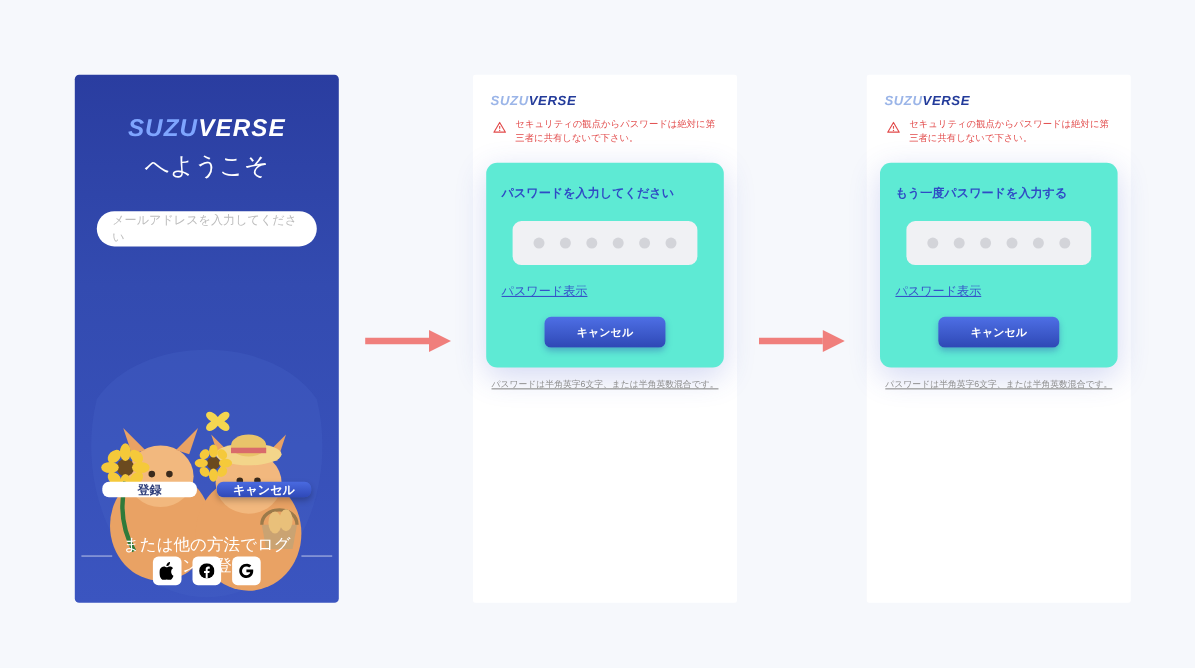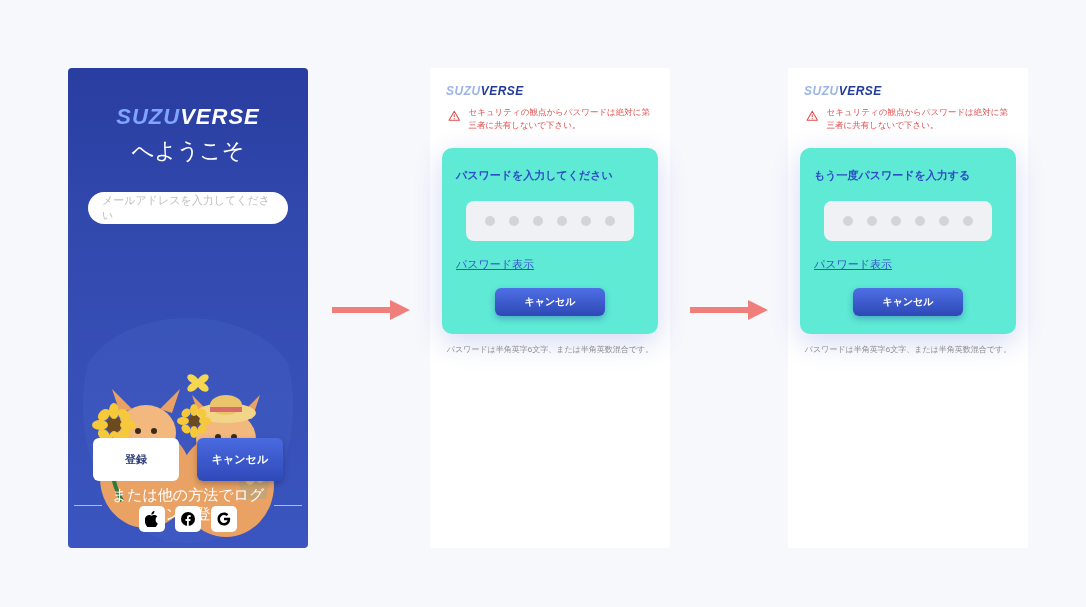--- a/index.html
+++ b/index.html
@@ -68,21 +68,21 @@
     .s1-buttons {
       position: absolute;
       left: 0; right: 0;
       top: 370px;
       display: flex;
       justify-content: center;
       gap: 18px;
     }
     .s1-btn {
       width: 86px;
-      height: 43px;
+      height: 14px;
       border-radius: 6px;
       font-size: 11px;
       font-weight: 700;
       display: flex;
       align-items: center;
       justify-content: center;
       cursor: pointer;
     }
     .s1-btn.register { background: #fff; color: #303f7a; }
     .s1-btn.login { background: linear-gradient(180deg,#4a6ae0,#2f49b8); color: #fff; box-shadow: 0 3px 6px rgba(0,0,0,0.25);}
@@ -213,20 +213,21 @@
       align-items: center;
       justify-content: center;
       box-shadow: 0 3px 6px rgba(40,60,170,0.35);
       cursor: pointer;
     }
     .p-hint {
       margin-top: 10px;
       font-size: 8px;
       color: #8c8c8c;
       text-align: center;
+      text-decoration: underline;
     }
 
     
     .icon-svg { display: block; }
   </style>
 </head>
 <body>
 
 <div class="stage">
 

